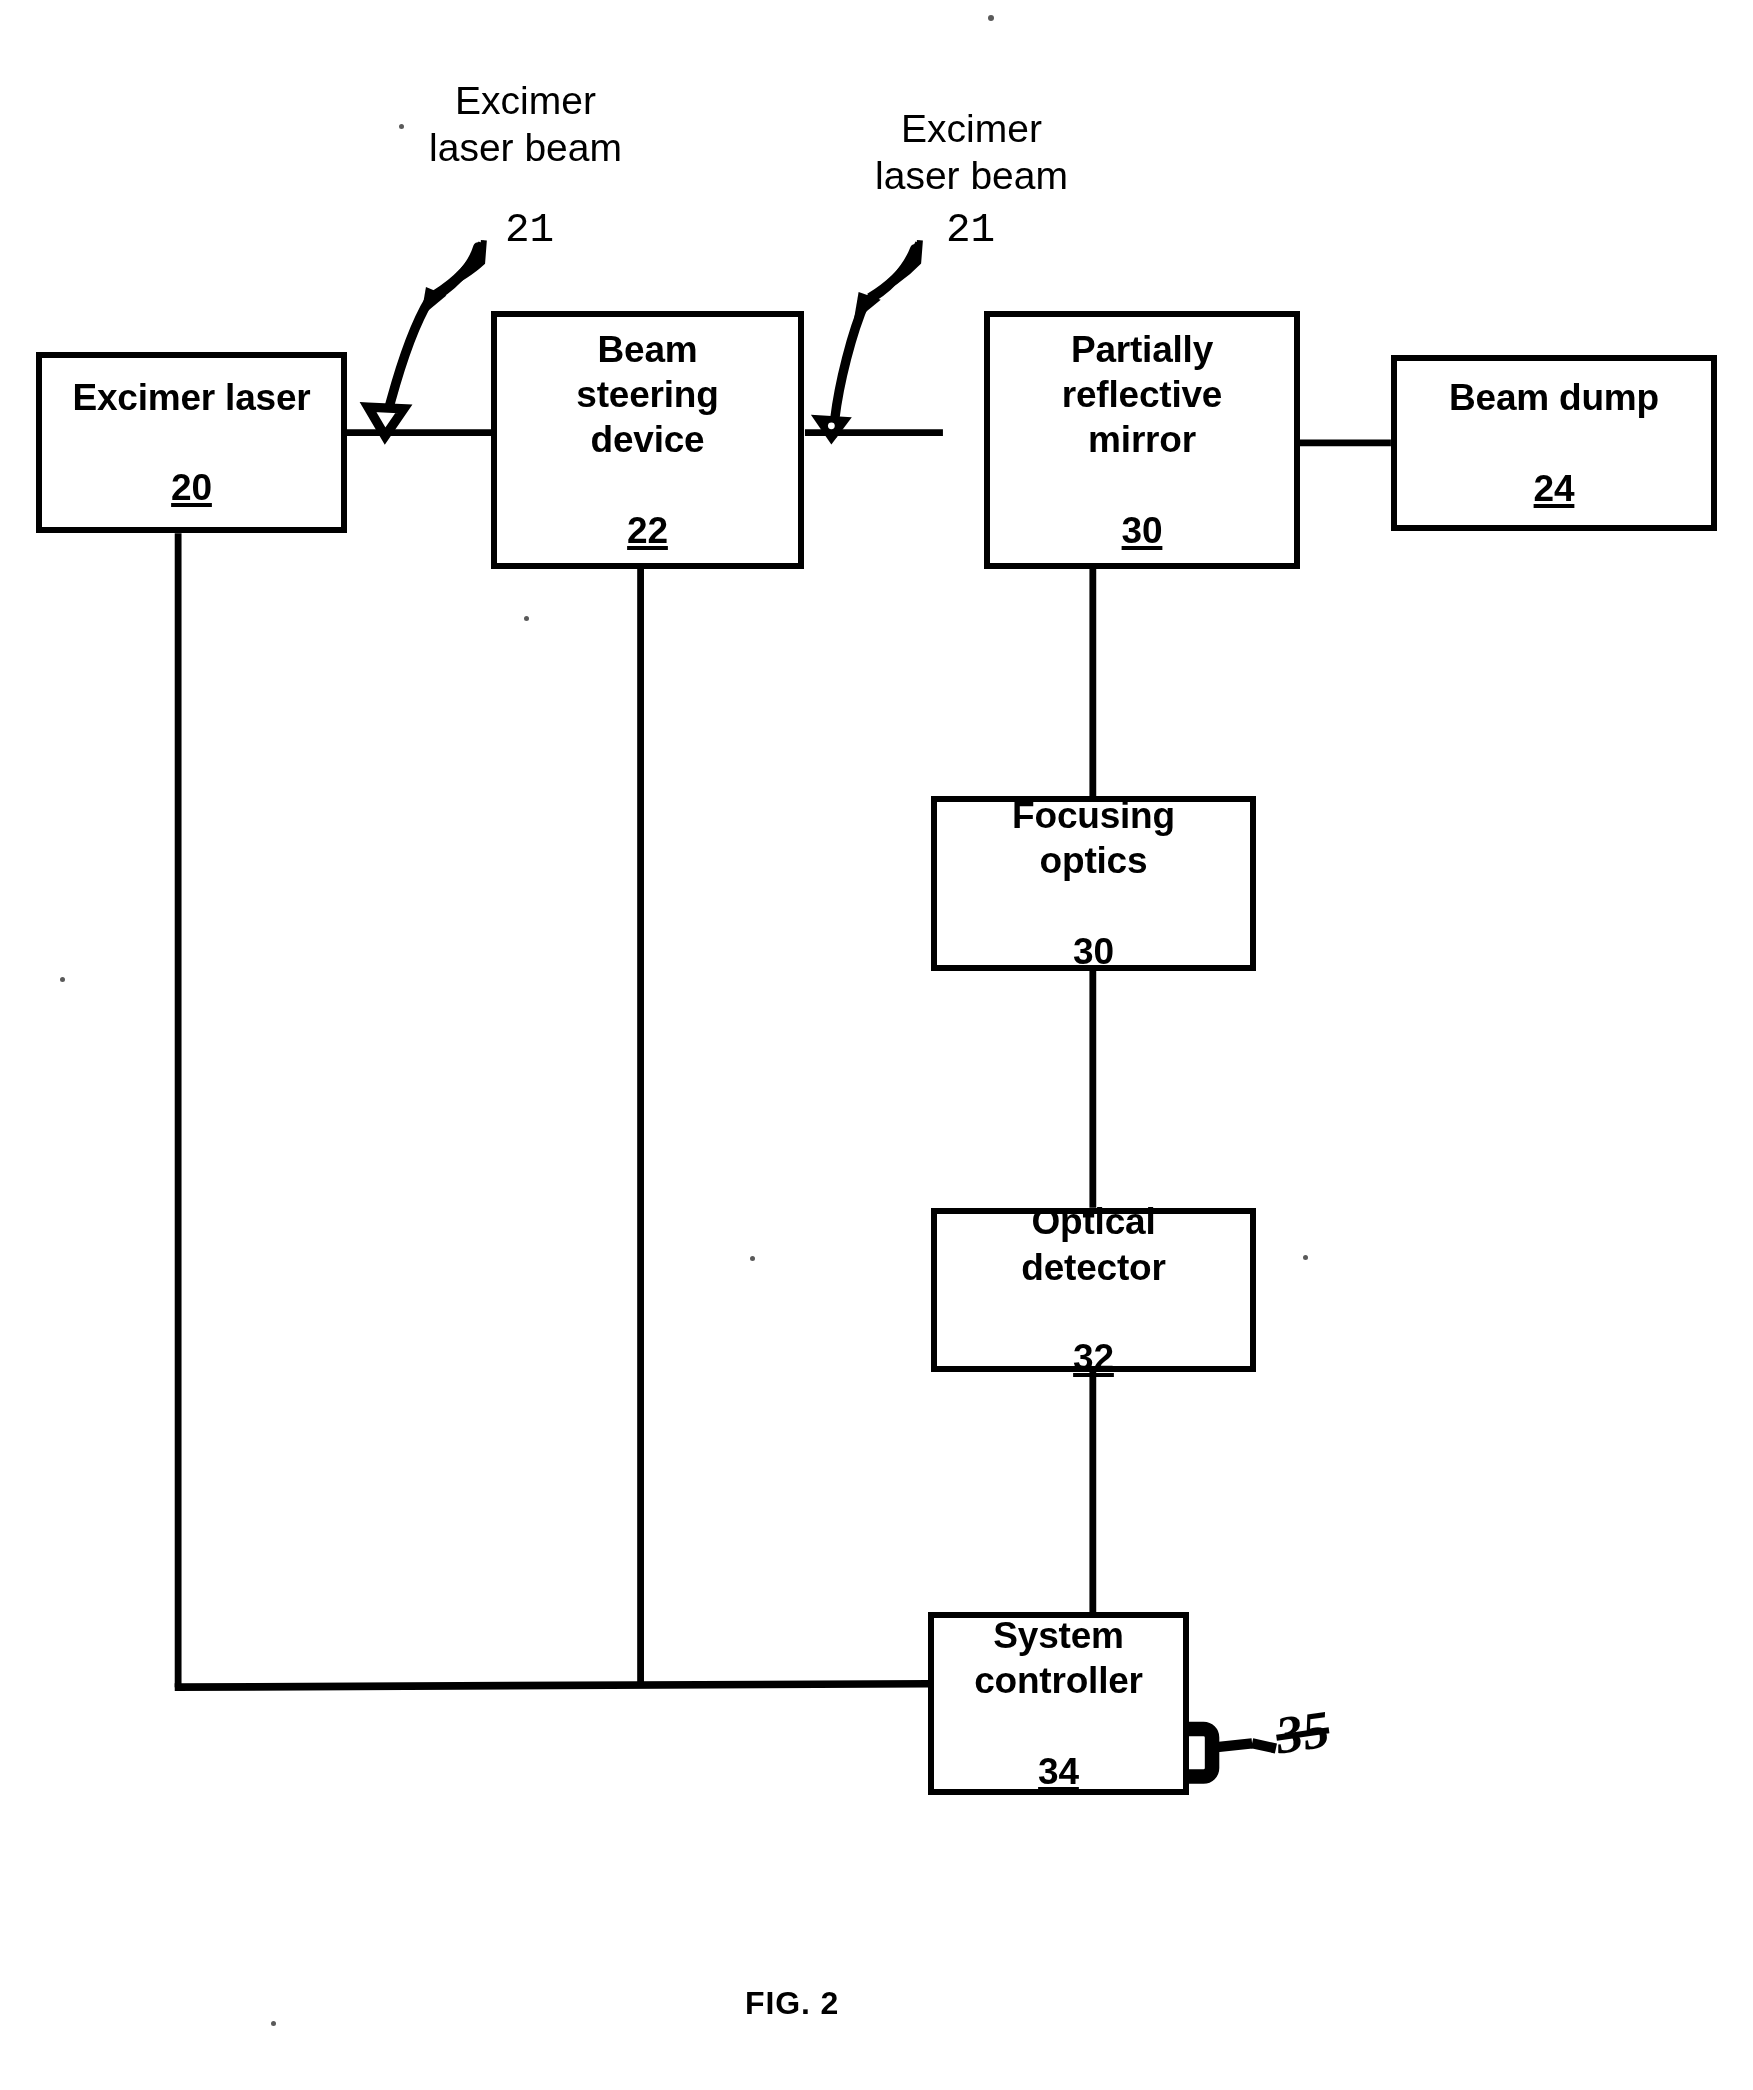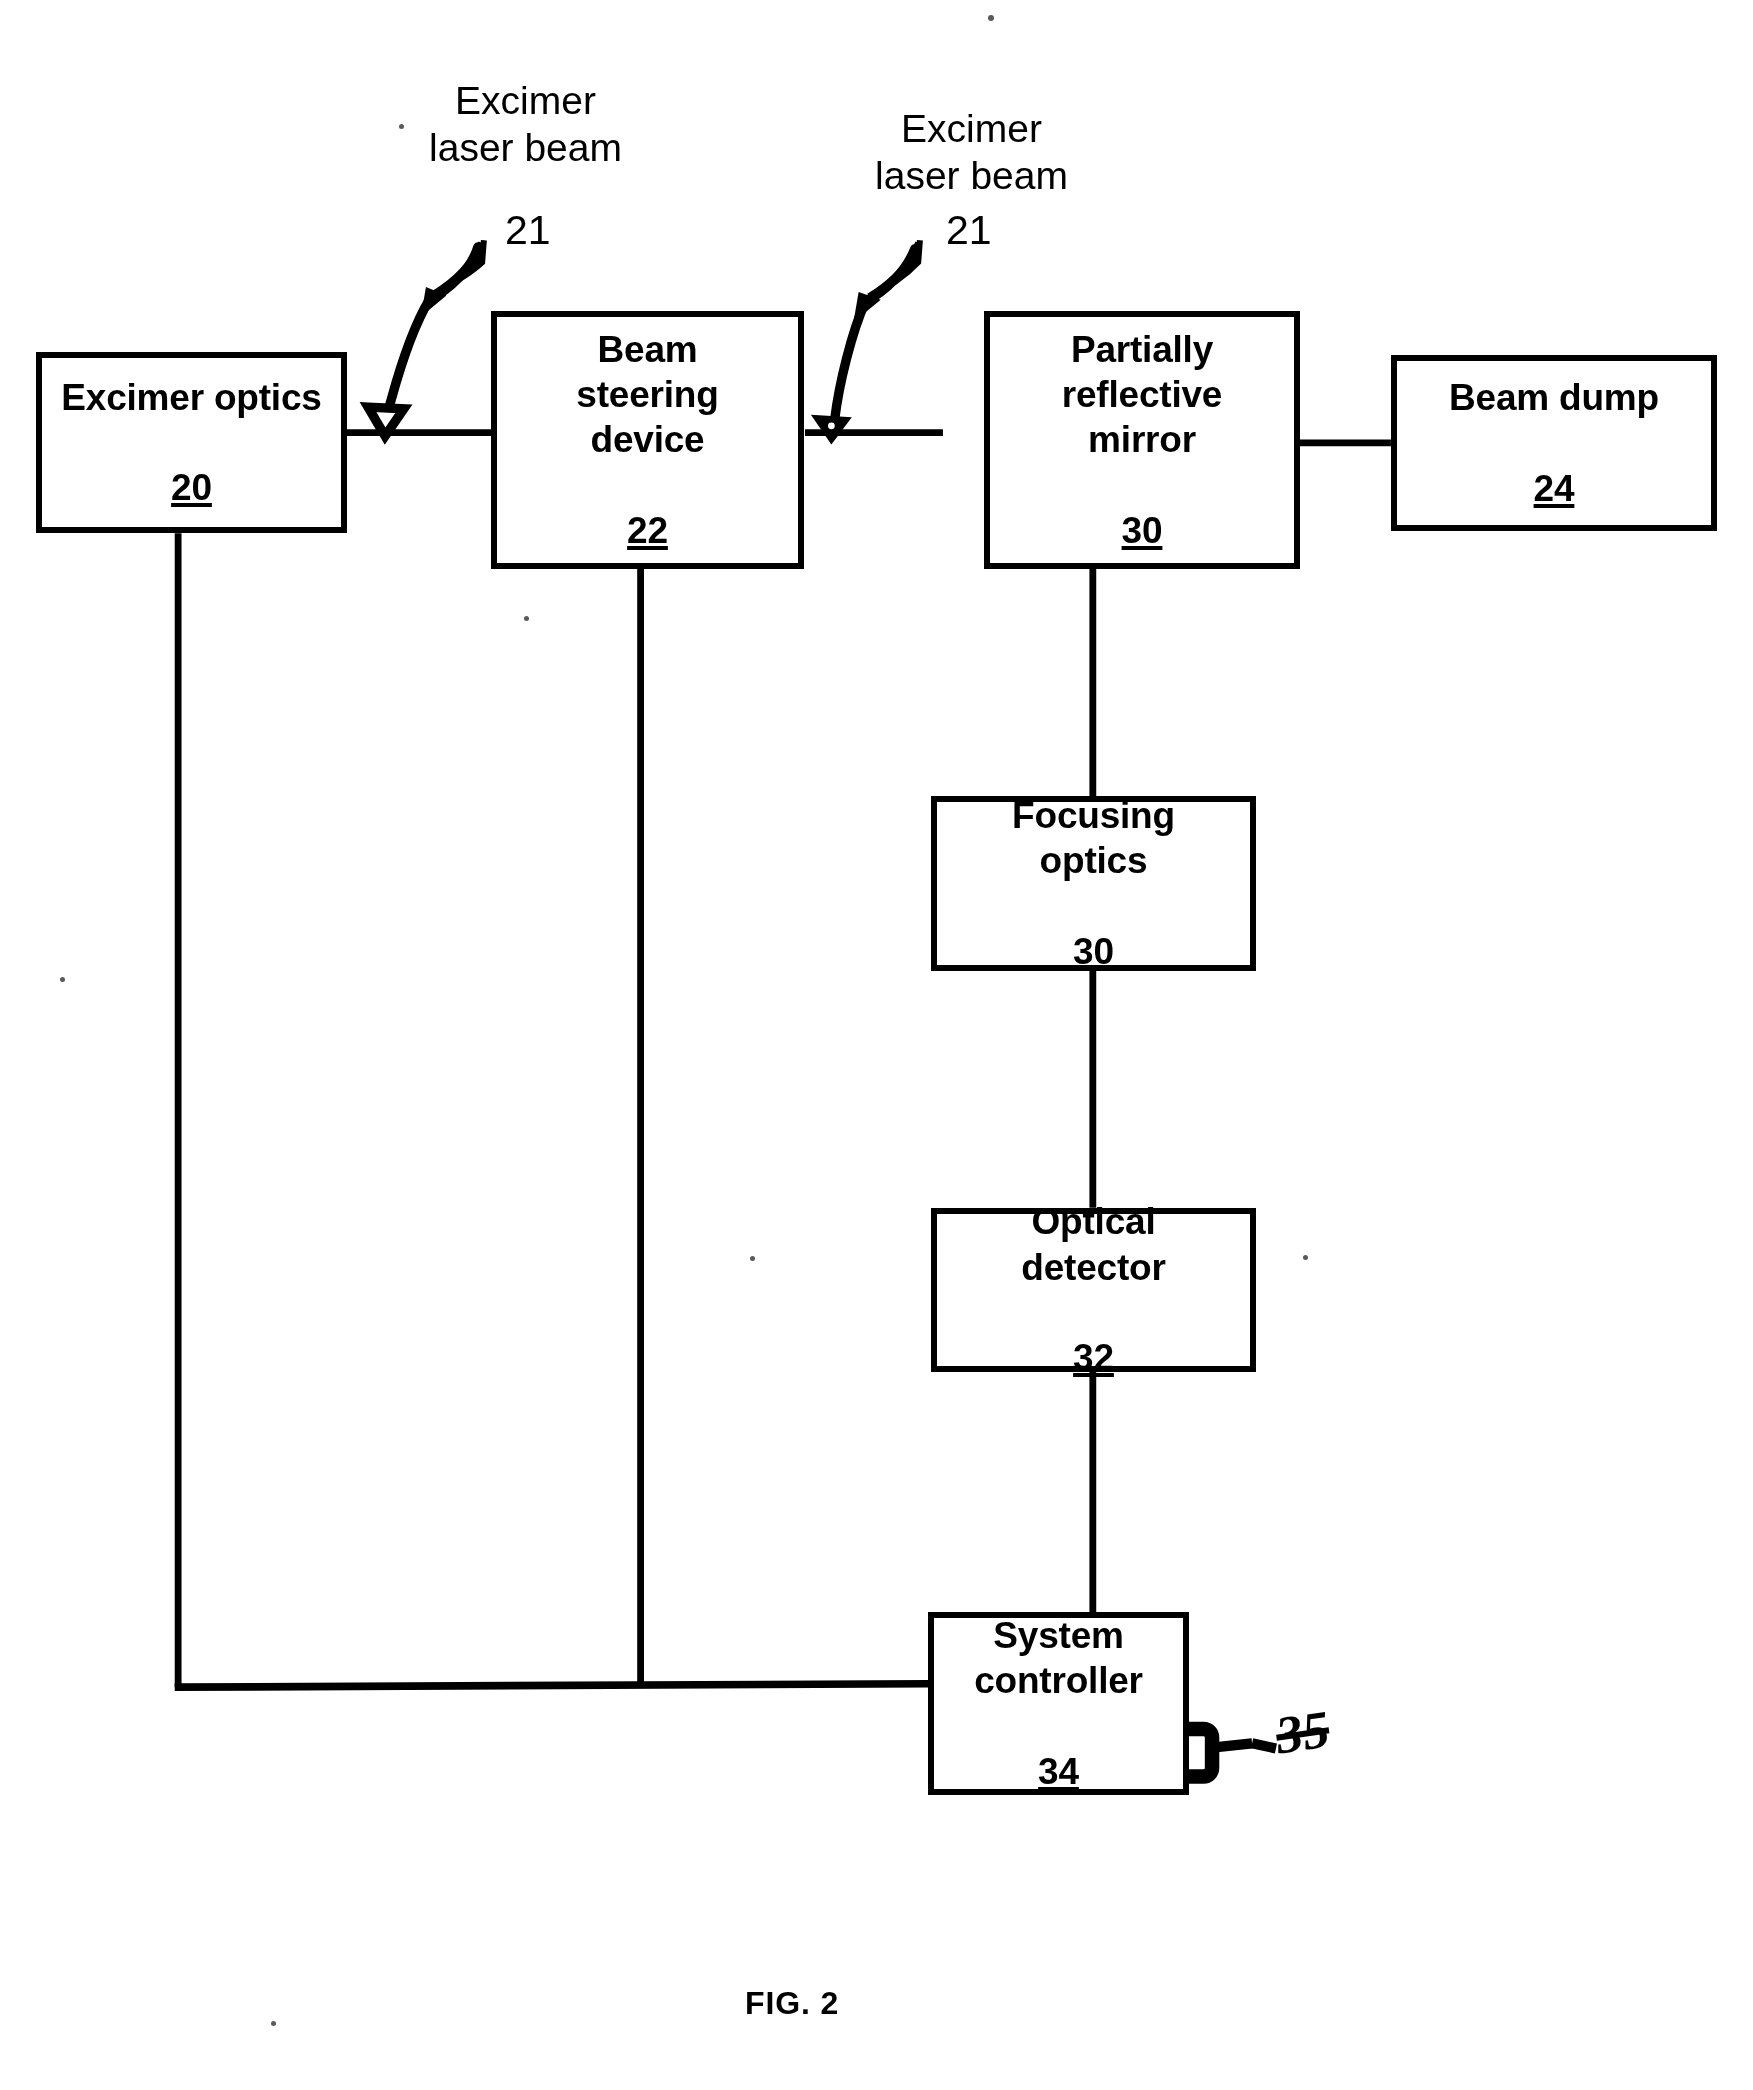--- a/index.html
+++ b/index.html
@@ -54,20 +54,21 @@
     font-size: 39px;
     line-height: 1.2;
     color: #000000;
     text-align: center;
     white-space: pre-line;
   }
   .callout-ref {
     position: absolute;
     font-size: 41px;
     color: #000000;
+    font-family: Liberation Mono, monospace;
   }
   .fig-caption {
     position: absolute;
     font-weight: bold;
     font-size: 32px;
     letter-spacing: 0.9px;
     color: #000000;
   }
   .speck {
     position: absolute;
@@ -124,21 +125,21 @@
     </g>
 
     <g>
       <rect x="1351" y="2030" width="72" height="56" rx="10" ry="10" stroke="#000" stroke-width="17" fill="#fff"></rect>
       <line x1="1423" y1="2052" x2="1470" y2="2047" stroke="#000" stroke-width="12"></line>
       <line x1="1470" y1="2047" x2="1498" y2="2053" stroke="#000" stroke-width="12"></line>
     </g>
   </svg>
 
   <div class="box" style="left:36px; top:352px; width:311px; height:181px;">
-    <div class="box-label">Excimer optics</div>
+    <div class="box-label">Excimer laser</div>
     <div class="box-ref">20</div>
   </div>
 
   <div class="box" style="left:491px; top:311px; width:313px; height:258px;">
     <div class="box-label">Beam
 steering
 device</div>
     <div class="box-ref">22</div>
   </div>
 

